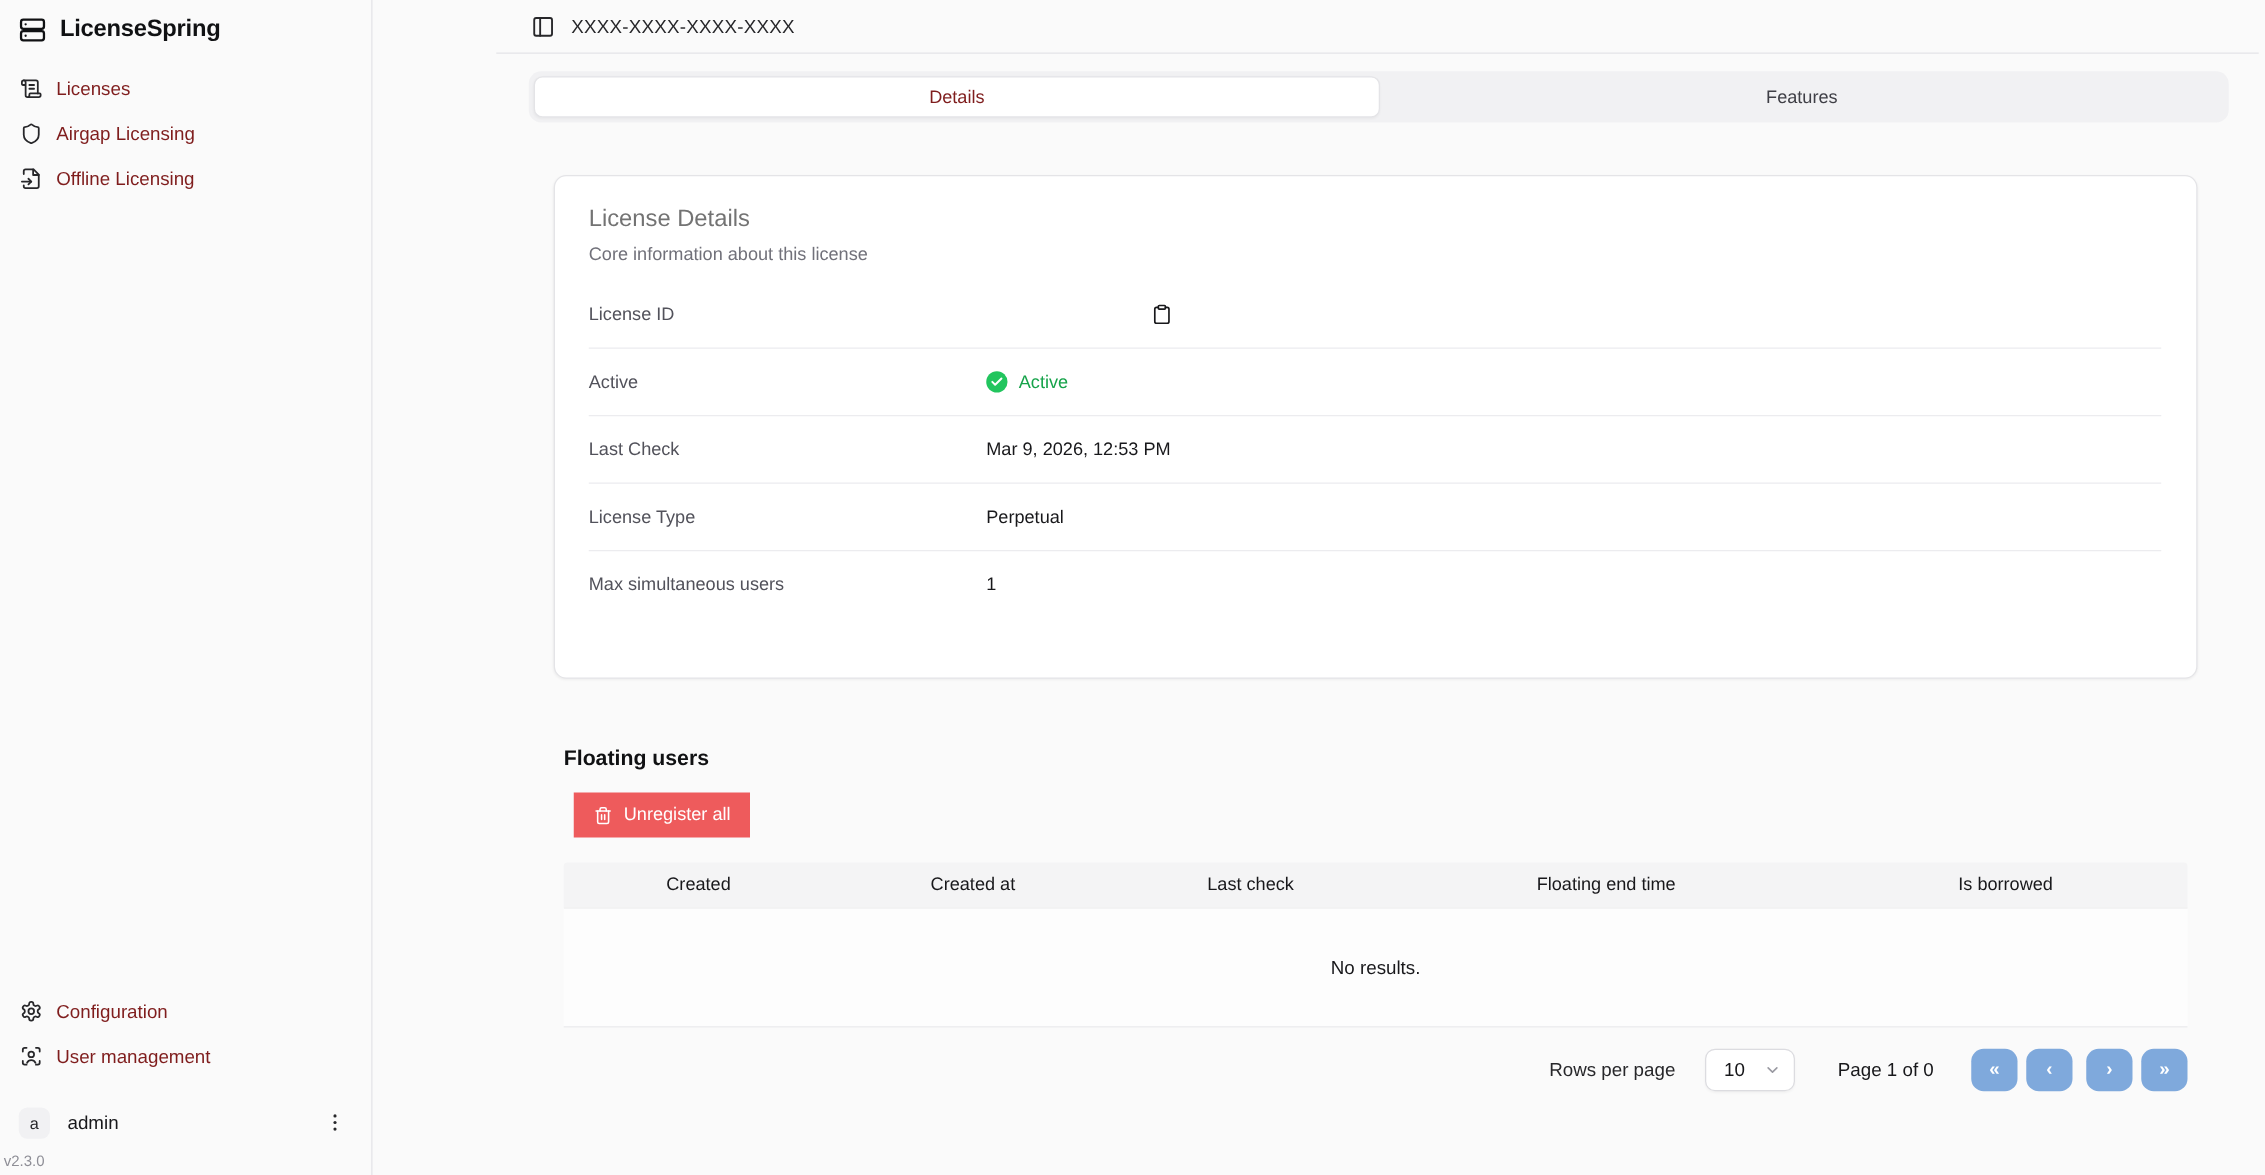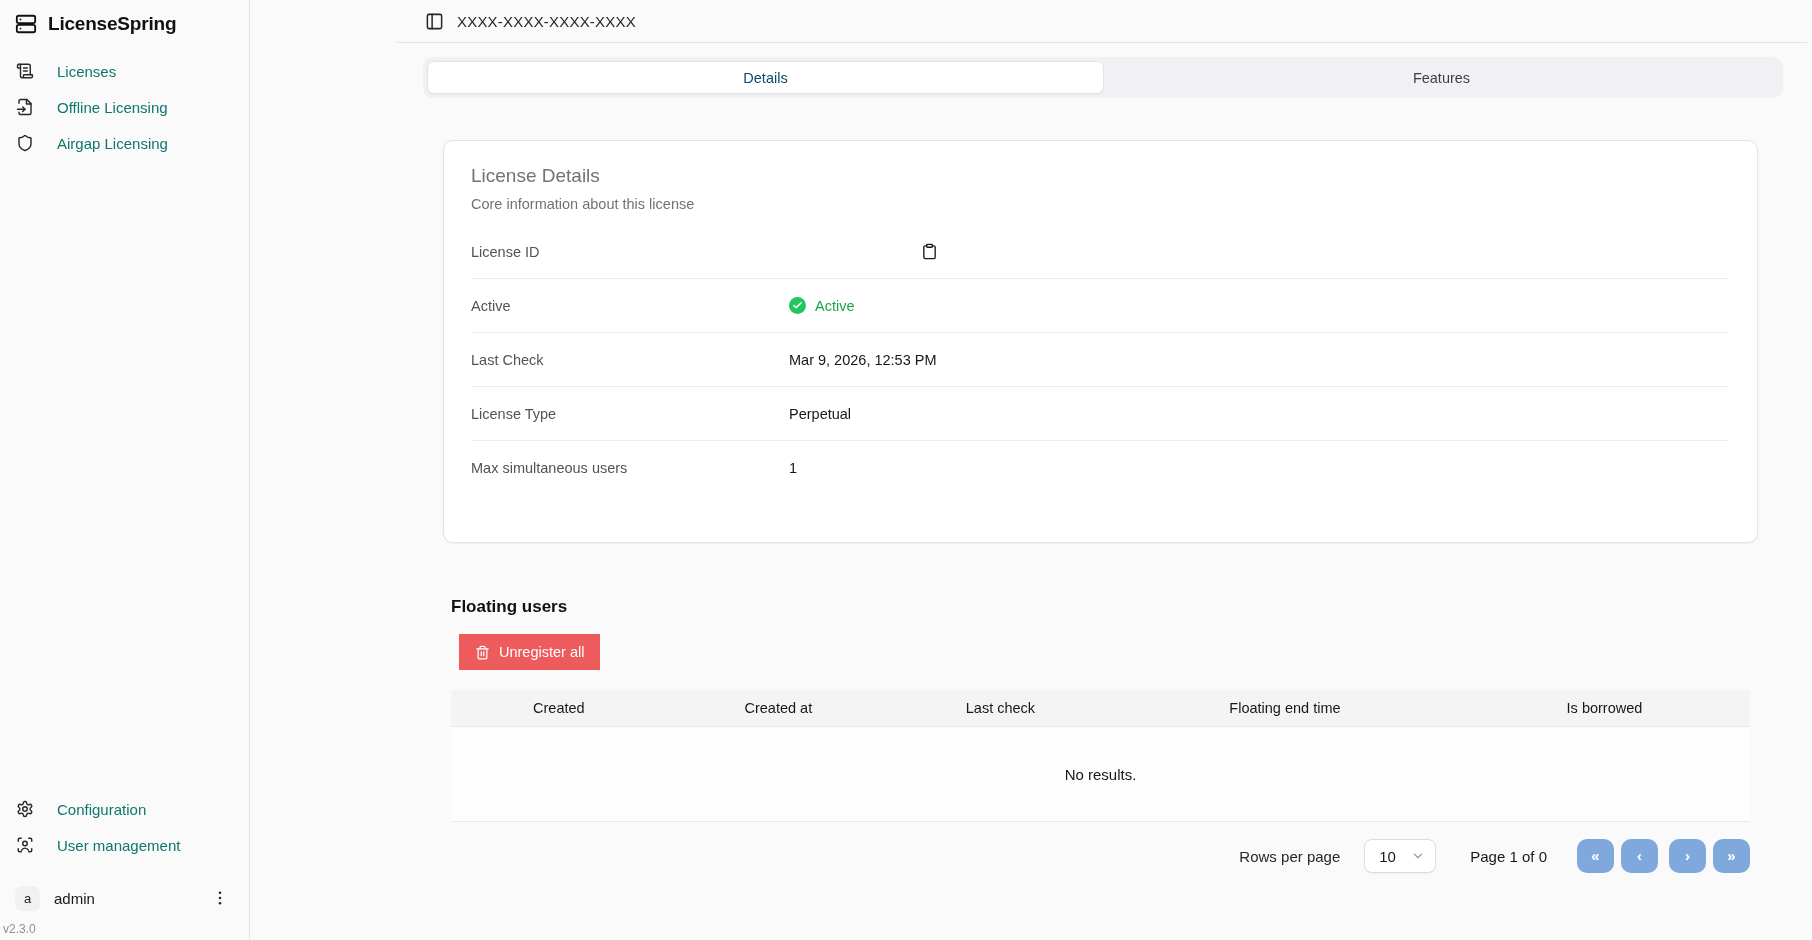--- a/index.html
+++ b/index.html
@@ -5,29 +5,29 @@
   * { margin:0; padding:0; box-sizing:border-box; }
   html,body { width:1812px; height:940px; overflow:hidden; }
   body {
     font-family:"Liberation Sans", sans-serif;
     background:#fafafa; color:#18181b; position:relative;
   }
   svg { display:block; }
 
   
   .sidebar {
-    position:absolute; left:0; top:0; width:250px; height:940px;
+    position:absolute; left:0; top:0; width:298px; height:940px;
     background:#fafafa; border-right:1px solid #e4e4e7;
   }
   .brand { display:flex; align-items:center; gap:11px; padding:13px 16px 12px 15px; height:46px; }
   .brand-text { font-size:19px; font-weight:bold; letter-spacing:-0.2px; color:#101113; }
   .nav { margin-top:7px; }
   .nav-item {
-    display:flex; align-items:center; gap:23px; height:36px;
-    padding:0 16px; font-size:15px; color:#0f766e; cursor:pointer; border-radius:8px;
+    display:flex; align-items:center; gap:11px; height:36px;
+    padding:0 16px; font-size:15px; color:#7f1d1d; cursor:pointer; border-radius:8px;
   }
   .nav-item .ic { width:18px; height:18px; flex:0 0 auto; }
   .sidebar-footer { position:absolute; left:0; bottom:0; width:100%; padding-bottom:2px; }
   .user-row { display:flex; align-items:center; gap:14px; height:44px; margin-top:13px; padding:0 16px 0 15px; cursor:pointer; }
   .avatar {
     width:25px; height:25px; border-radius:7px; background:#f1f1f3;
     display:flex; align-items:center; justify-content:center; font-size:13px; color:#27272a;
   }
   .user-name { font-size:15px; flex:1; }
   .dots-btn { width:18px; height:18px; cursor:pointer; margin-right:4px; }
@@ -41,21 +41,21 @@
 
   .tabbar {
     margin:14px 29px 0 138px; height:41px; background:#f1f1f3;
     border-radius:10px; display:flex; padding:4px;
   }
   .tab {
     flex:1; display:flex; align-items:center; justify-content:center;
     font-size:14.5px; color:#3f3f46; border-radius:7px; cursor:pointer;
   }
   .tab.active {
-    background:#ffffff; border:1px solid #e4e4e7; color:#0c4a6e;
+    background:#ffffff; border:1px solid #e4e4e7; color:#7f1d1d;
     box-shadow:0 1px 2px rgba(0,0,0,0.04); font-weight:500;
   }
 
   
   .card {
     margin:42px 54px 0 158px; background:#ffffff;
     border:1px solid #e4e4e7; border-radius:10px;
     box-shadow:0 1px 2px rgba(0,0,0,0.05);
     padding:24px 28px 0 27px; height:403px;
   }
@@ -136,35 +136,35 @@
             <path d="M15 8h-5"></path>
           <path d="M19 17V5a2 2 0 0 0-2-2H4"></path>
           <path d="M8 21h12a2 2 0 0 0 2-2v-1a1 1 0 0 0-1-1H11a1 1 0 0 0-1 1v1a2 2 0 1 1-4 0V5a2 2 0 1 0-4 0v2a1 1 0 0 0 1 1h3"></path>
         </svg>
       </span>
       <span>Licenses</span>
     </div>
     <div class="nav-item">
       <span class="ic">
         <svg width="18" height="18" viewBox="0 0 24 24" fill="none" stroke="#27272a" stroke-width="1.9" stroke-linecap="round" stroke-linejoin="round">
+          <path d="M20 13c0 5-3.5 7.5-7.66 8.95a1 1 0 0 1-.67-.01C7.5 20.5 4 18 4 13V6a1 1 0 0 1 1-1c2 0 4.5-1.2 6.24-2.72a1 1 0 0 1 1.52 0C14.5 3.8 17 5 19 5a1 1 0 0 1 1 1z"></path>
+        </svg>
+      </span>
+      <span>Airgap Licensing</span>
+    </div>
+    <div class="nav-item">
+      <span class="ic">
+        <svg width="18" height="18" viewBox="0 0 24 24" fill="none" stroke="#27272a" stroke-width="1.9" stroke-linecap="round" stroke-linejoin="round">
           <path d="M4 7V4a2 2 0 0 1 2-2h8.5L20 7.5V20a2 2 0 0 1-2 2H6a2 2 0 0 1-2-2v-1"></path>
           <path d="M14 2v6h6"></path>
             <path d="M2 15h10"></path>
             <path d="m9 18 3-3-3-3"></path>
         </svg>
       </span>
       <span>Offline Licensing</span>
-    </div>
-    <div class="nav-item">
-      <span class="ic">
-        <svg width="18" height="18" viewBox="0 0 24 24" fill="none" stroke="#27272a" stroke-width="1.9" stroke-linecap="round" stroke-linejoin="round">
-          <path d="M20 13c0 5-3.5 7.5-7.66 8.95a1 1 0 0 1-.67-.01C7.5 20.5 4 18 4 13V6a1 1 0 0 1 1-1c2 0 4.5-1.2 6.24-2.72a1 1 0 0 1 1.52 0C14.5 3.8 17 5 19 5a1 1 0 0 1 1 1z"></path>
-        </svg>
-      </span>
-      <span>Airgap Licensing</span>
     </div>
   </nav>
 
   <div class="sidebar-footer">
     <div class="nav-item">
       <span class="ic">
         <svg width="18" height="18" viewBox="0 0 24 24" fill="none" stroke="#27272a" stroke-width="1.9" stroke-linecap="round" stroke-linejoin="round">
           <path d="M12.22 2h-.44a2 2 0 0 0-2 2v.18a2 2 0 0 1-1 1.73l-.43.25a2 2 0 0 1-2 0l-.15-.08a2 2 0 0 0-2.73.73l-.22.38a2 2 0 0 0 .73 2.73l.15.1a2 2 0 0 1 1 1.72v.51a2 2 0 0 1-1 1.74l-.15.09a2 2 0 0 0-.73 2.73l.22.38a2 2 0 0 0 2.73.73l.15-.08a2 2 0 0 1 2 0l.43.25a2 2 0 0 1 1 1.73V20a2 2 0 0 0 2 2h.44a2 2 0 0 0 2-2v-.18a2 2 0 0 1 1-1.73l.43-.25a2 2 0 0 1 2 0l.15.08a2 2 0 0 0 2.73-.73l.22-.39a2 2 0 0 0-.73-2.73l-.15-.08a2 2 0 0 1-1-1.74v-.5a2 2 0 0 1 1-1.74l.15-.09a2 2 0 0 0 .73-2.73l-.22-.38a2 2 0 0 0-2.73-.73l-.15.08a2 2 0 0 1-2 0l-.43-.25a2 2 0 0 1-1-1.73V4a2 2 0 0 0-2-2z"></path>
           <circle cx="12" cy="12" r="3"></circle>
         </svg>

